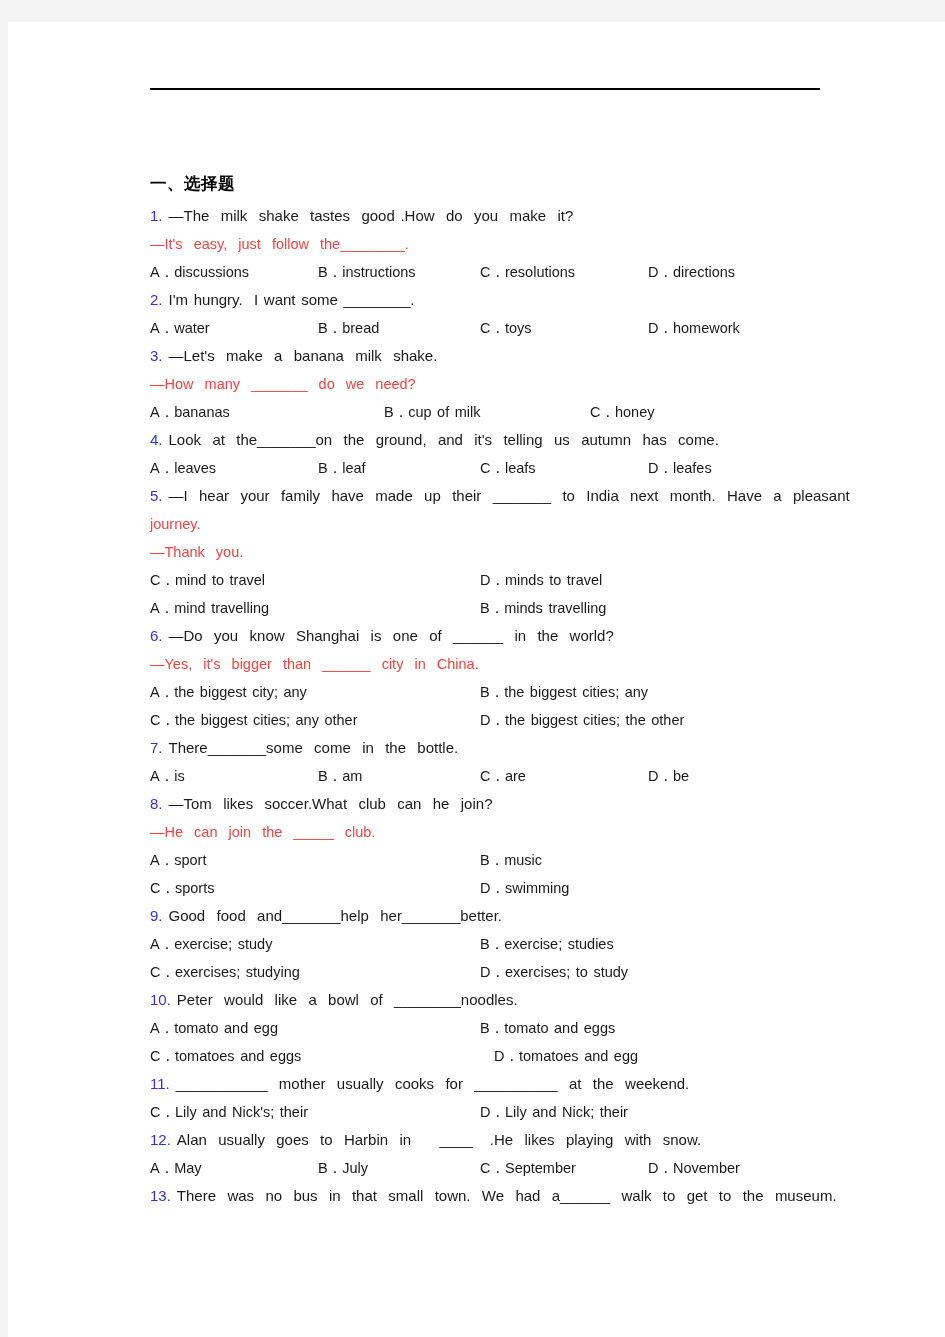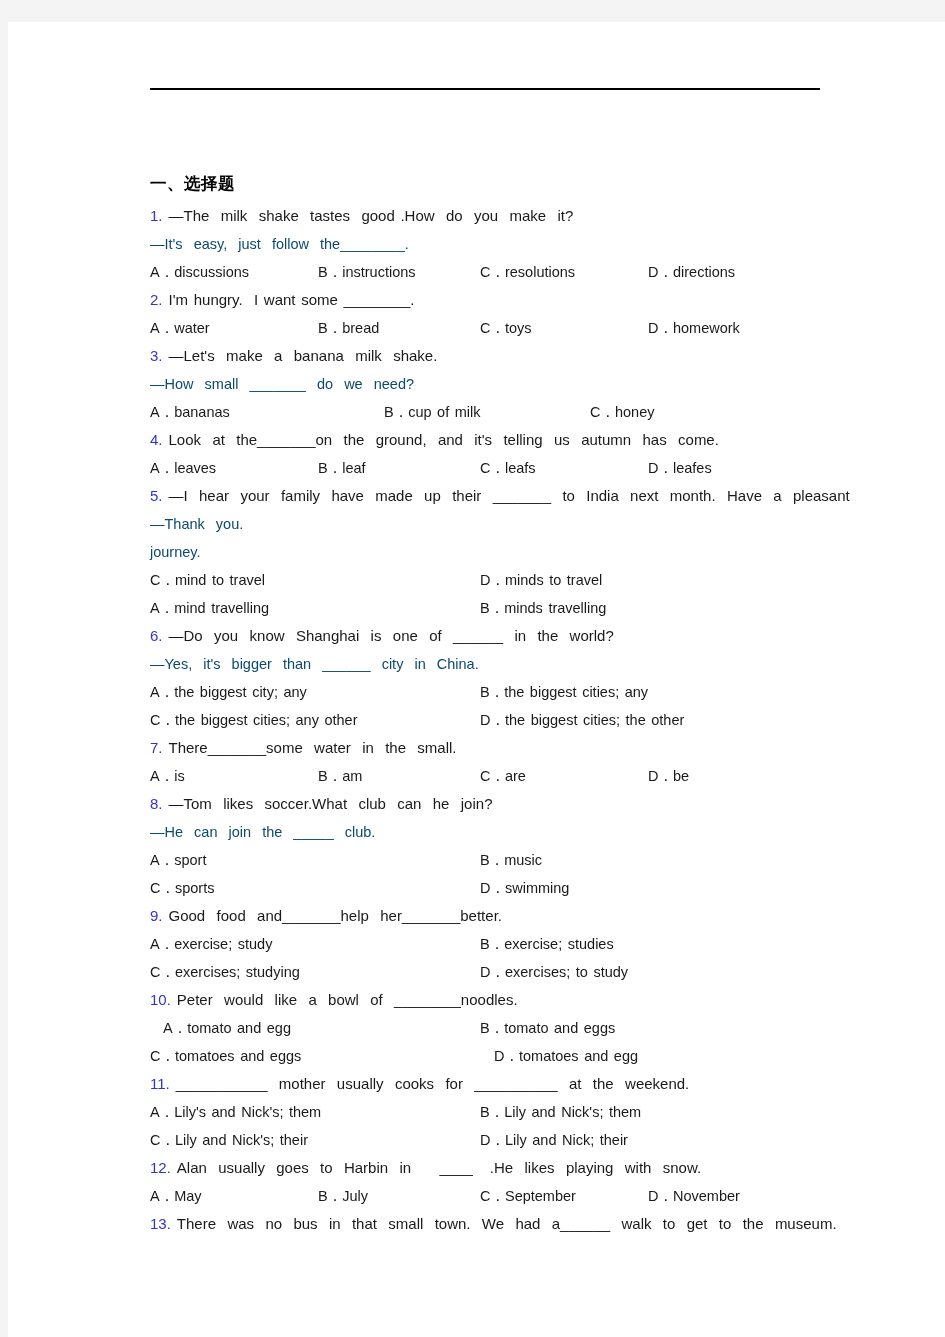--- a/index.html
+++ b/index.html
@@ -50,21 +50,21 @@
     color: #1a1a1a;
     white-space: pre-wrap;
     word-spacing: 1.5px;
   }
   .qnum {
     color: #3333cc;
   }
   .cont-line {
     font-size: 14.5px;
     line-height: 28px;
-    color: #0c4a6e;
+    color: #ef4444;
     white-space: pre-wrap;
     word-spacing: 1.5px;
   }
   .opts {
     font-size: 14.5px;
     line-height: 28px;
     color: #1a1a1a;
     position: relative;
     height: 28px;
     word-spacing: 1.5px;
@@ -97,40 +97,40 @@
           <div class="qline"><span class="qnum">2.</span><span style="margin-left: 6px;">I'm hungry.  I want some ________.</span></div>
           <div class="opts">
             <span class="opt" style="left: 0px;">A．water</span>
             <span class="opt" style="left: 168px;">B．bread</span>
             <span class="opt" style="left: 330px;">C．toys</span>
             <span class="opt" style="left: 498px;">D．homework</span>
           </div>
         </div>
         <div>
           <div class="qline"><span class="qnum">3.</span><span style="margin-left: 6px;">—Let's  make  a  banana  milk  shake.</span></div>
-          <div class="cont-line">—How  small  _______  do  we  need?</div>
+          <div class="cont-line">—How  many  _______  do  we  need?</div>
           <div class="opts">
             <span class="opt" style="left: 0px;">A．bananas</span>
             <span class="opt" style="left: 234px;">B．cup of milk</span>
             <span class="opt" style="left: 440px;">C．honey</span>
           </div>
         </div>
         <div>
           <div class="qline"><span class="qnum">4.</span><span style="margin-left: 6px;">Look  at  the_______on  the  ground,  and  it's  telling  us  autumn  has  come.</span></div>
           <div class="opts">
             <span class="opt" style="left: 0px; text-align: center;">A．leaves</span>
             <span class="opt" style="left: 168px;">B．leaf</span>
             <span class="opt" style="left: 330px;">C．leafs</span>
             <span class="opt" style="left: 498px;">D．leafes</span>
           </div>
         </div>
         <div>
           <div class="qline"><span class="qnum">5.</span><span style="margin-left: 6px;">—I  hear  your  family  have  made  up  their  _______  to  India  next  month.  Have  a  pleasant</span></div>
+          <div class="cont-line">journey.</div>
           <div class="cont-line">—Thank  you.</div>
-          <div class="cont-line">journey.</div>
           <div class="opts">
             <span class="opt" style="left: 0px;">C．mind to travel</span>
             <span class="opt" style="left: 330px;">D．minds to travel</span>
           </div>
           <div class="opts">
             <span class="opt" style="left: 0px;">A．mind travelling</span>
             <span class="opt" style="left: 330px;">B．minds travelling</span>
           </div>
         </div>
         <div>
@@ -139,21 +139,21 @@
           <div class="opts">
             <span class="opt" style="left: 0px;">A．the biggest city; any</span>
             <span class="opt" style="left: 330px;">B．the biggest cities; any</span>
           </div>
           <div class="opts">
             <span class="opt" style="left: 0px;">C．the biggest cities; any other</span>
             <span class="opt" style="left: 330px;">D．the biggest cities; the other</span>
           </div>
         </div>
         <div>
-          <div class="qline"><span class="qnum">7.</span><span style="margin-left: 6px;">There_______some  water  in  the  small.</span></div>
+          <div class="qline"><span class="qnum">7.</span><span style="margin-left: 6px;">There_______some  come  in  the  bottle.</span></div>
           <div class="opts">
             <span class="opt" style="left: 0px;">A．is</span>
             <span class="opt" style="left: 168px;">B．am</span>
             <span class="opt" style="left: 330px;">C．are</span>
             <span class="opt" style="left: 498px;">D．be</span>
           </div>
         </div>
         <div>
           <div class="qline"><span class="qnum">8.</span><span style="margin-left: 6px;">—Tom  likes  soccer.What  club  can  he  join?</span></div>
           <div class="cont-line">—He  can  join  the  _____  club.</div>
@@ -173,34 +173,30 @@
             <span class="opt" style="left: 330px;">B．exercise; studies</span>
           </div>
           <div class="opts">
             <span class="opt" style="left: 0px;">C．exercises; studying</span>
             <span class="opt" style="left: 330px;">D．exercises; to study</span>
           </div>
         </div>
         <div>
           <div class="qline"><span class="qnum">10.</span><span style="margin-left: 6px;">Peter  would  like  a  bowl  of  ________noodles.</span></div>
           <div class="opts">
-            <span class="opt" style="left: 13px; text-align: center;">A．tomato and egg</span>
+            <span class="opt" style="left: 0px; text-align: center;">A．tomato and egg</span>
             <span class="opt" style="left: 330px;">B．tomato and eggs</span>
           </div>
           <div class="opts">
             <span class="opt" style="left: 0px;">C．tomatoes and eggs</span>
             <span class="opt" style="left: 330px; margin-left: 14px;">D．tomatoes and egg</span>
           </div>
         </div>
         <div>
           <div class="qline"><span class="qnum">11.</span><span style="margin-left: 6px;">___________  mother  usually  cooks  for  __________  at  the  weekend.</span></div>
-          <div class="opts">
-            <span class="opt" style="left: 0px;">A．Lily's and Nick's; them</span>
-            <span class="opt" style="left: 330px;">B．Lily and Nick's; them</span>
-          </div>
           <div class="opts">
             <span class="opt" style="left: 0px;">C．Lily and Nick's; their</span>
             <span class="opt" style="left: 330px;">D．Lily and Nick; their</span>
           </div>
         </div>
         <div>
           <div class="qline"><span class="qnum">12.</span><span style="margin-left: 6px;">Alan  usually  goes  to  Harbin  in     ____   .He  likes  playing  with  snow.</span></div>
           <div class="opts">
             <span class="opt" style="left: 0px;">A．May</span>
             <span class="opt" style="left: 168px;">B．July</span>

